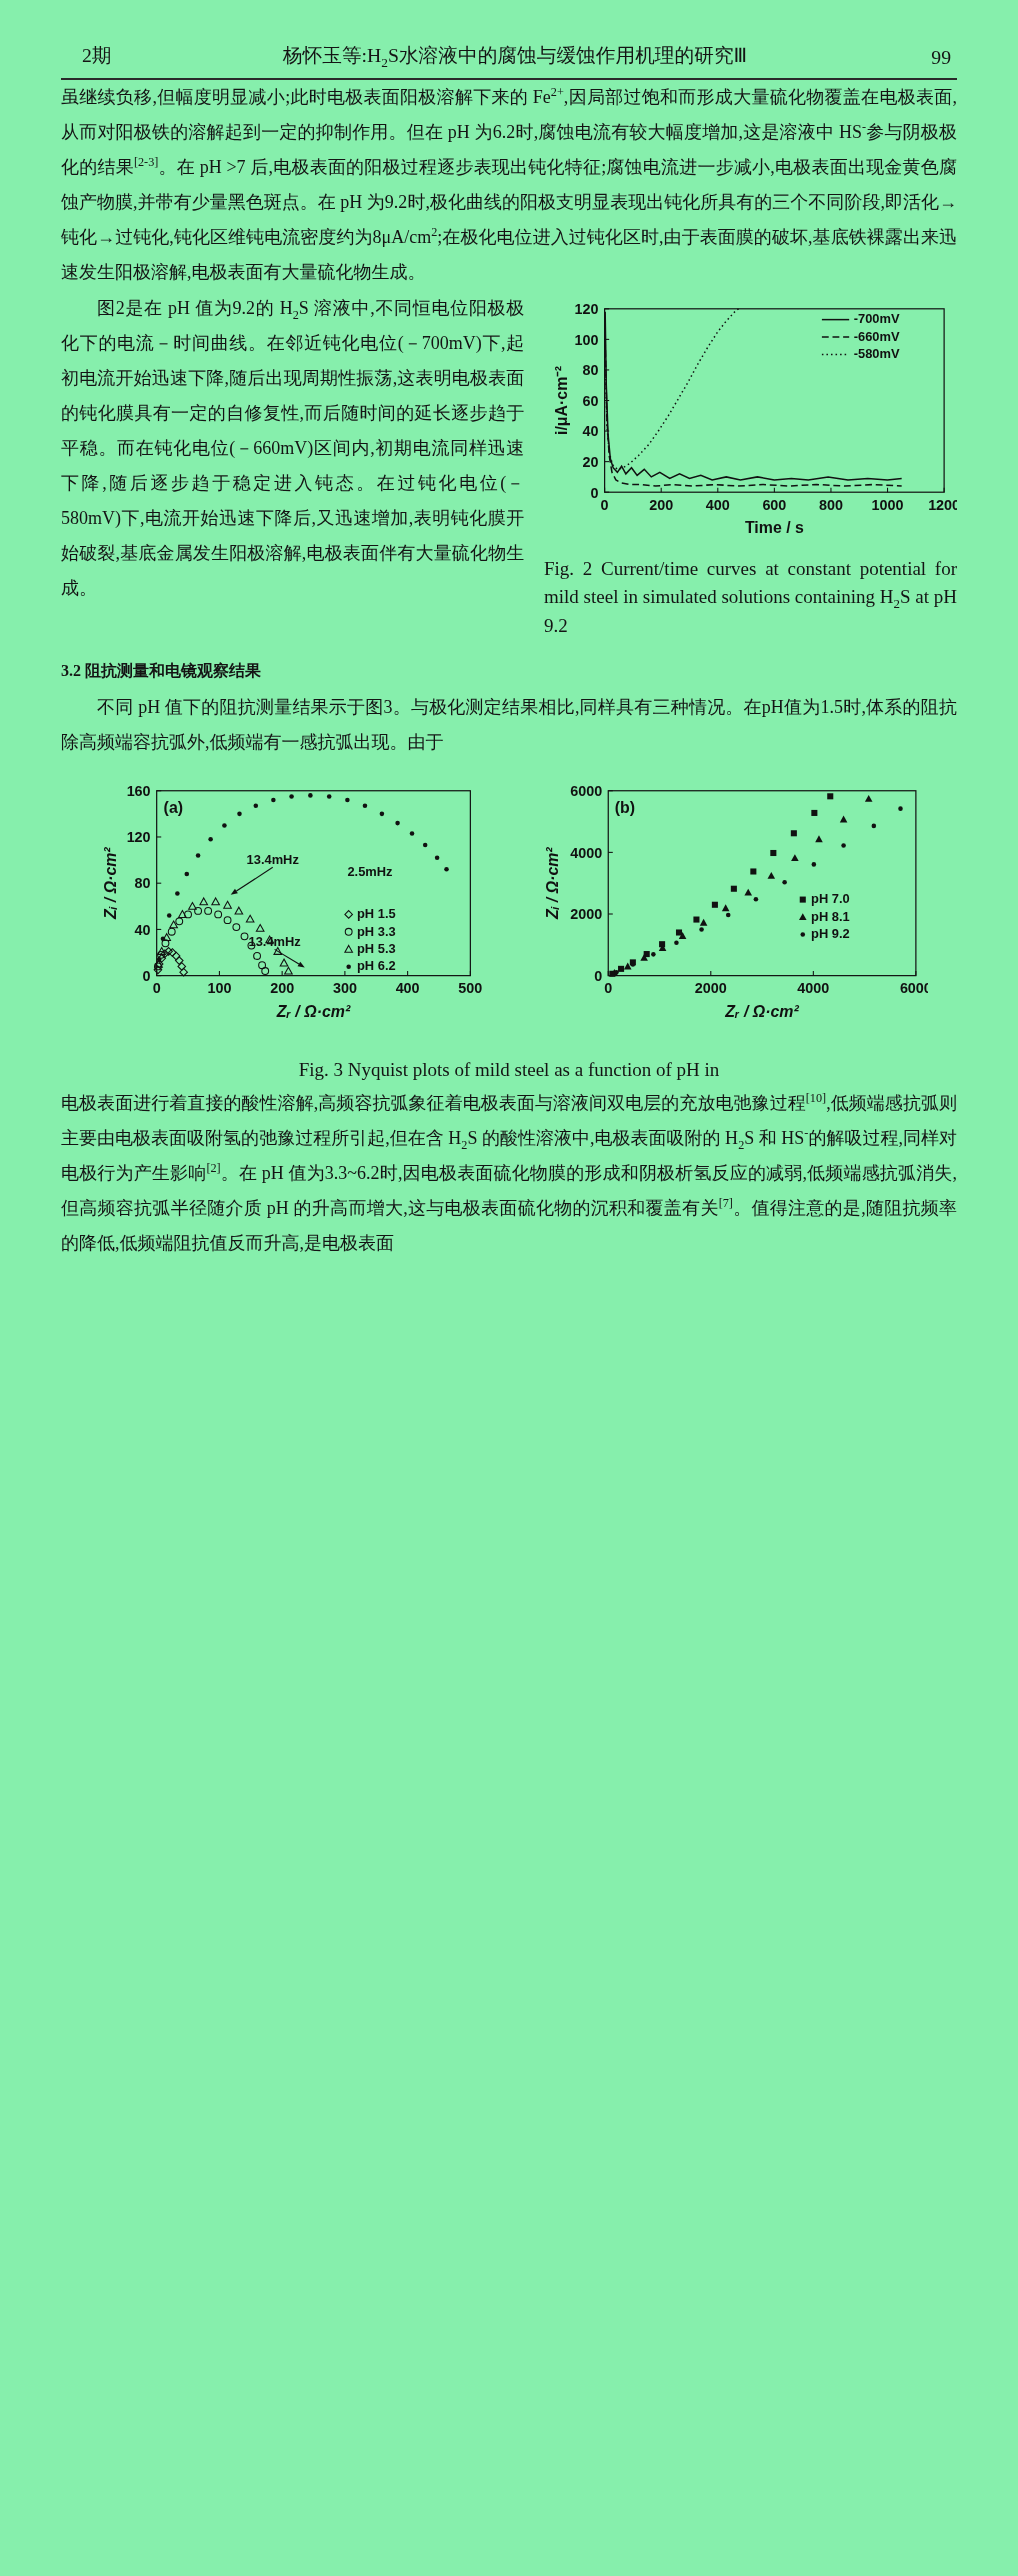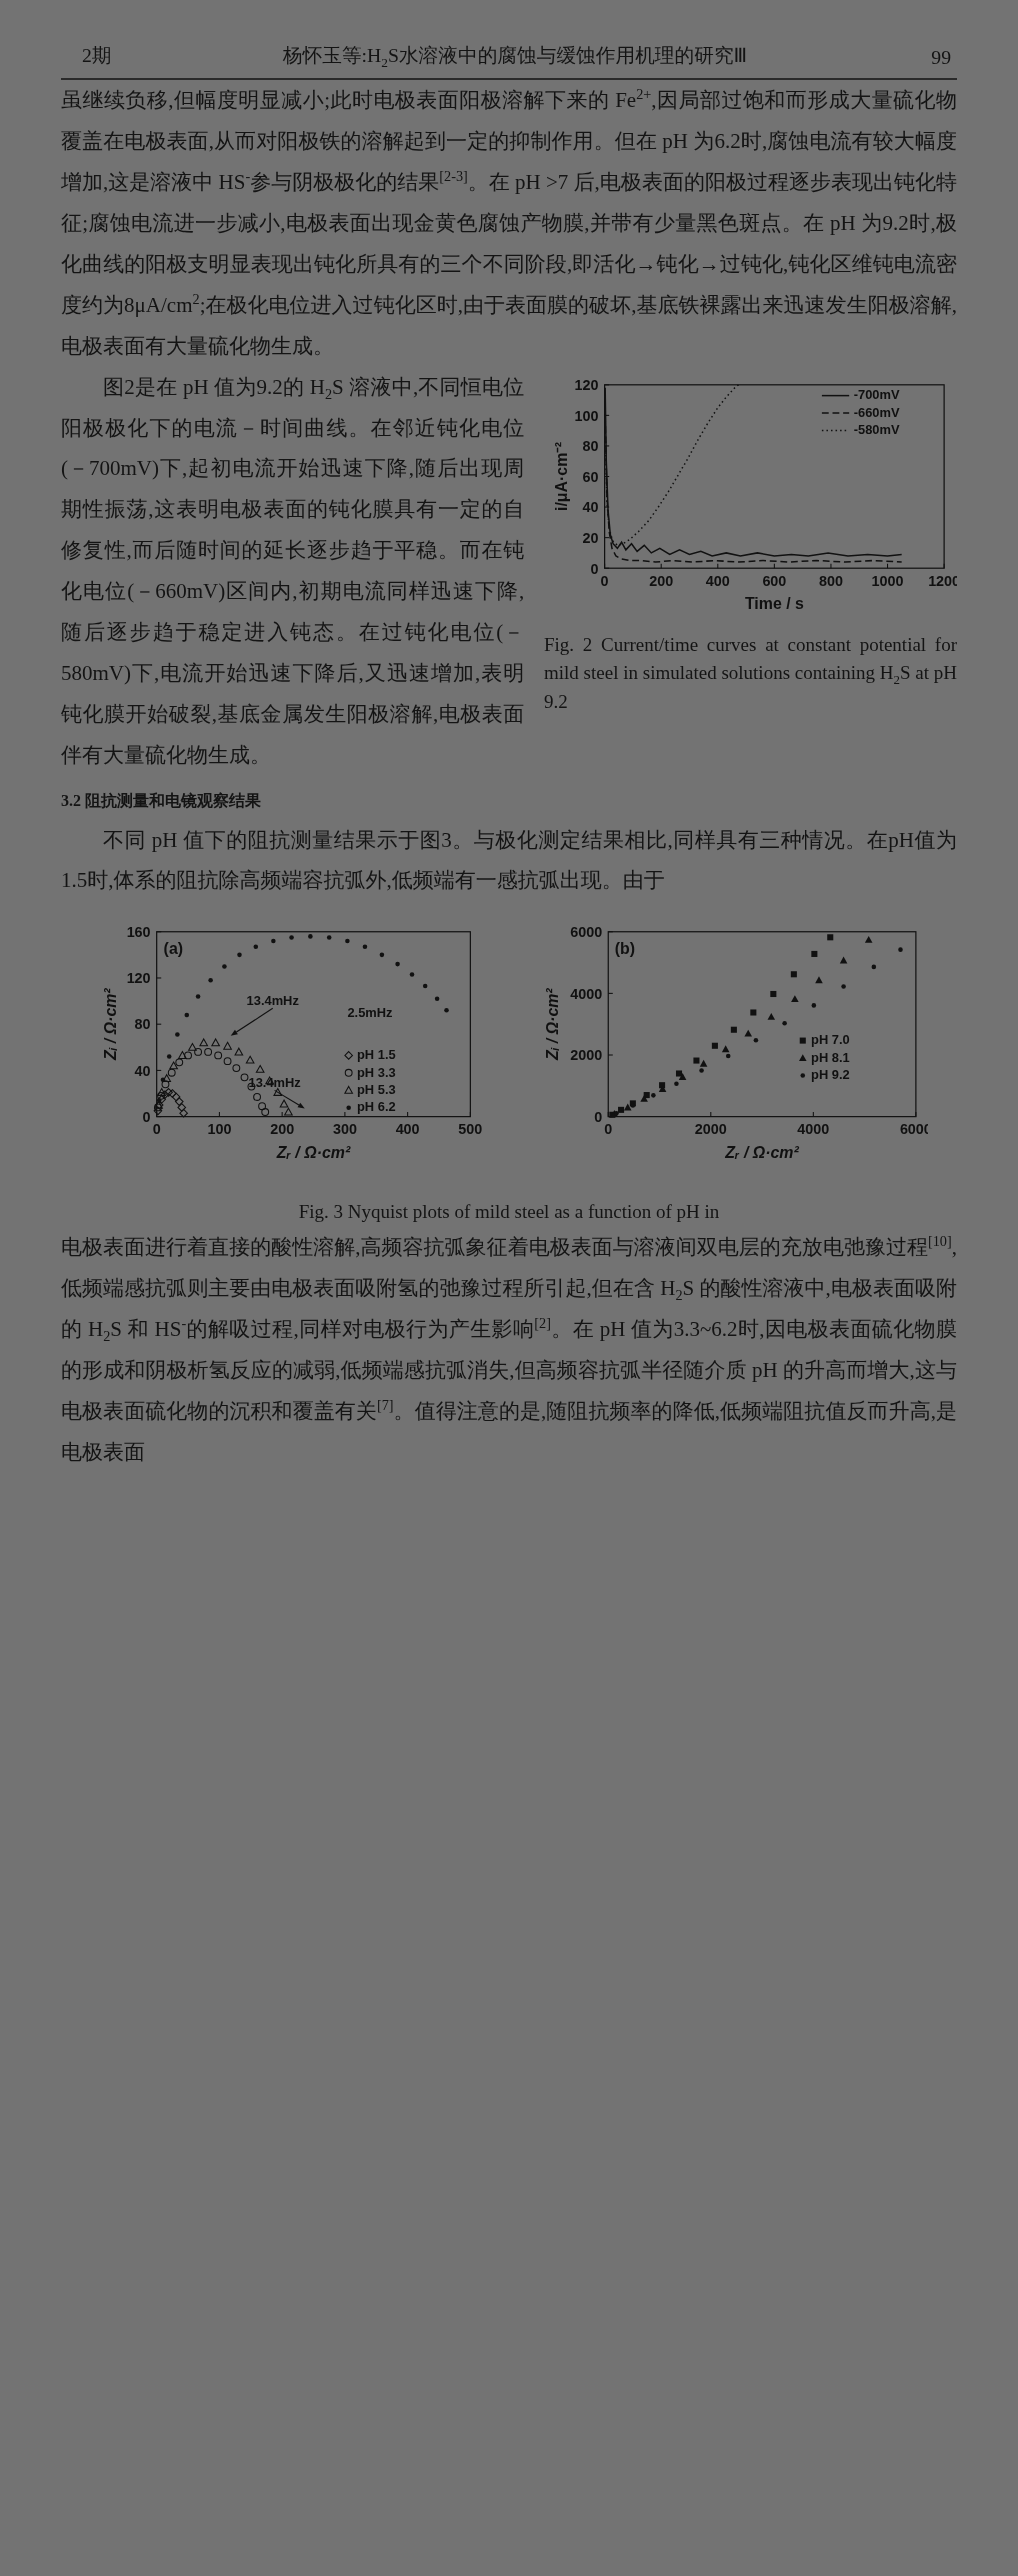--- a/index.html
+++ b/index.html
@@ -1,27 +1,27 @@
 <!DOCTYPE html>
 <html style="font-size:12px"><head>
 <meta charset="utf-8">
 <style>
   html,body{margin:0;padding:0;background:#d8d8d8;}
   .page{
-    width:1018px;height:2576px;background:#737373;color:#141414;
+    width:1018px;height:2576px;background:#86efac;color:#141414;
     font-family:"Liberation Serif",serif;
     box-sizing:border-box;padding:42px 61px 0 61px;
     position:relative;overflow:hidden;margin:0 auto;
   }
   .page-header{position:relative;height:30px;font-size:19.7px;}
   .page-header .issue{position:absolute;left:21px;top:0;}
   .page-header .rtitle{position:absolute;left:12px;right:0;text-align:center;top:0;}
   .page-header .pageno{position:absolute;right:6px;top:4px;}
   .rule{border-top:2.3px solid #2a2a2a;margin-top:6px;}
-  p.body{font-size:21px;line-height:1.95;text-align:justify;margin:0;}
+  p.body{font-size:18px;line-height:1.95;text-align:justify;margin:0;}
   .mt{margin-top:18px;}
   .indent{text-indent:2em;}
   sup,sub{font-size:0.68em;line-height:0;}
   h3.sec{font-size:16px;font-weight:700;margin:15px 0 7.6px 0;}
   figure.fig2{float:right;width:413px;margin:7.6px 0 6px 19.7px;}
   figure.fig2 svg{display:block;}
   figure.fig2 figcaption{font-size:19px;line-height:1.5;text-align:justify;margin-top:4.5px;}
   .clear{clear:both;}
   .fig3row{display:flex;justify-content:center;align-items:flex-end;gap:50px;margin:19.7px 0 3px 0;}
   .fig3cap{text-align:center;font-size:19px;line-height:1.65;margin-top:7.6px;}

